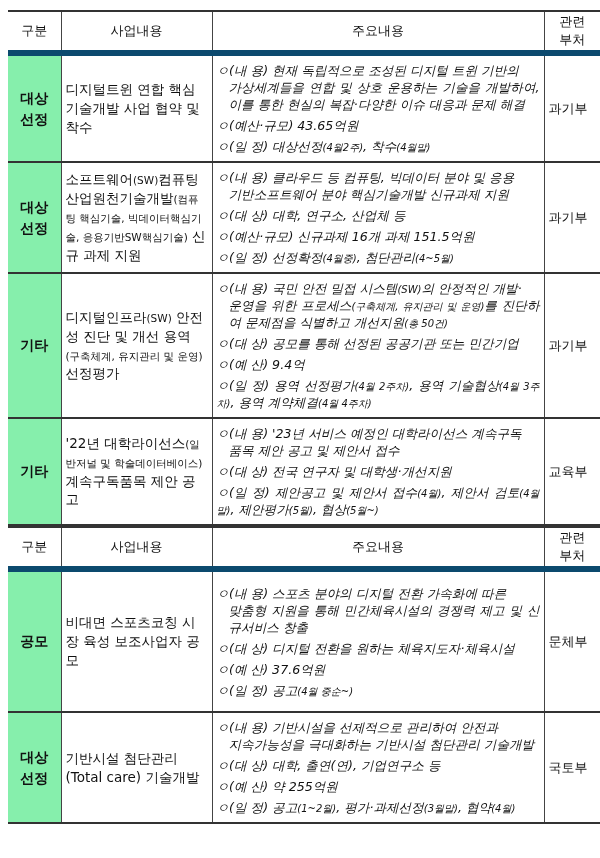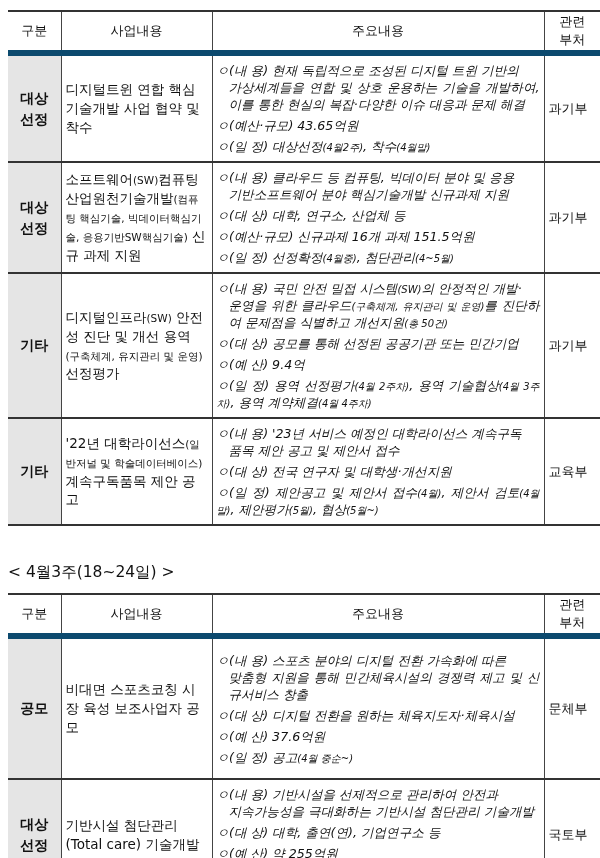--- a/index.html
+++ b/index.html
@@ -25,21 +25,21 @@
     }
     table.sched th:first-child { border-left: none; }
     table.sched th:last-child { border-right: none; }
     table.sched td {
       vertical-align: middle; padding: 2px 4px;
       border: 1px solid #444; border-bottom: 2px solid #333;
     }
     table.sched td:first-child { border-left: none; }
     table.sched td:last-child { border-right: none; }
     td.cat {
-      background: #e5e5e5; text-align: center; font-weight: bold;
+      background: #86efac; text-align: center; font-weight: bold;
       font-size: 14px; line-height: 1.45; padding: 0; margin-left: 44px;
     }
     td.biz { font-size: 13.5px; line-height: 1.4; padding-left: 6px; }
     td.biz .small { font-size: 10.5px; }
     td.dept { text-align: left; font-size: 13px; padding: 0; }
     td.content { padding: 3px 5px 3px 6px; }
     .bullet { margin: 4px 0; font-size: 12.6px; text-align: justify; font-style: italic; }
     .bullet .cont { display: block; padding-left: 12px; }
     .bullet .small { font-size: 10px; }
     .heading {
@@ -89,42 +89,41 @@
           <div class="bullet"><span>ㅇ(예산·규모) 신규과제 16개 과제 151.5억원</span></div>
           <div class="bullet"><span>ㅇ(일 정) 선정확정</span><span class="small">(4월중)</span><span>, 첨단관리</span><span class="small">(4~5월)</span></div>
         </td>
         <td class="dept">과기부</td>
       </tr>
 
       <tr style="height:135px;">
         <td class="cat">기타</td>
         <td class="biz"><span>디지털인프라</span><span class="small">(SW)</span><span> 안전성 진단 및 개선 용역</span><br><span class="small">(구축체계, 유지관리 및 운영)</span><span> 선정평가</span></td>
         <td class="content">
-          <div class="bullet"><span>ㅇ(내 용) 국민 안전 밀접 시스템</span><span class="small">(SW)</span><span>의 안정적인 개발·</span><span class="cont"><span>운영을 위한 클라우드</span><span class="small">(구축체계, 유지관리 및 운영)</span><span>를 진단하여 문제점을 식별하고 개선지원</span><span class="small">(총 50건)</span></span></div>
+          <div class="bullet"><span>ㅇ(내 용) 국민 안전 밀접 시스템</span><span class="small">(SW)</span><span>의 안정적인 개발·</span><span class="cont"><span>운영을 위한 프로세스</span><span class="small">(구축체계, 유지관리 및 운영)</span><span>를 진단하여 문제점을 식별하고 개선지원</span><span class="small">(총 50건)</span></span></div>
           <div class="bullet"><span>ㅇ(대 상) 공모를 통해 선정된 공공기관 또는 민간기업</span></div>
           <div class="bullet"><span>ㅇ(예 산) 9.4억</span></div>
           <div class="bullet"><span>ㅇ(일 정) 용역 선정평가</span><span class="small">(4월 2주차)</span><span>, 용역 기술협상</span><span class="small">(4월 3주차)</span><span>, 용역 계약체결</span><span class="small">(4월 4주차)</span></div>
         </td>
         <td class="dept">과기부</td>
       </tr>
 
       <tr style="height:107px;">
         <td class="cat">기타</td>
         <td class="biz"><span>'22년 대학라이선스</span><span class="small">(일반저널 및 학술데이터베이스)</span><span> 계속구독품목 제안 공고</span></td>
         <td class="content">
           <div class="bullet"><span>ㅇ(내 용) '23년 서비스 예정인 대학라이선스 계속구독</span><span class="cont">품목 제안 공고 및 제안서 접수</span></div>
           <div class="bullet"><span>ㅇ(대 상) 전국 연구자 및 대학생·개선지원</span></div>
           <div class="bullet"><span>ㅇ(일 정) 제안공고 및 제안서 접수</span><span class="small">(4월)</span><span>, 제안서 검토</span><span class="small">(4월 말)</span><span>, 제안평가</span><span class="small">(5월)</span><span>, 협상</span><span class="small">(5월~)</span></div>
         </td>
         <td class="dept">교육부</td>
       </tr>
     </tbody>
   </table>
 
-  <div class="heading">&lt; 4월3주(18~24일) &gt;</div>
 
   <table class="sched">
     <colgroup>
         <col class="c1">
         <col class="c2">
         <col class="c3">
         <col class="c4">
       </colgroup>
     <thead>
       <tr>

